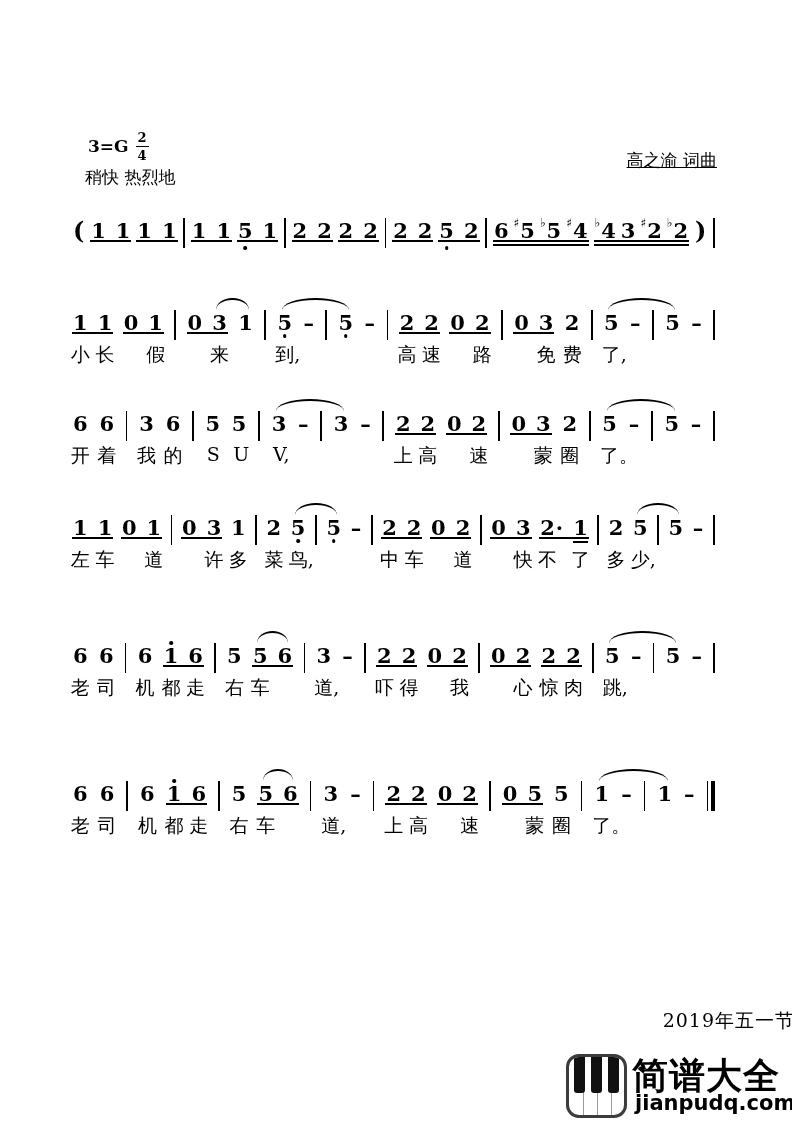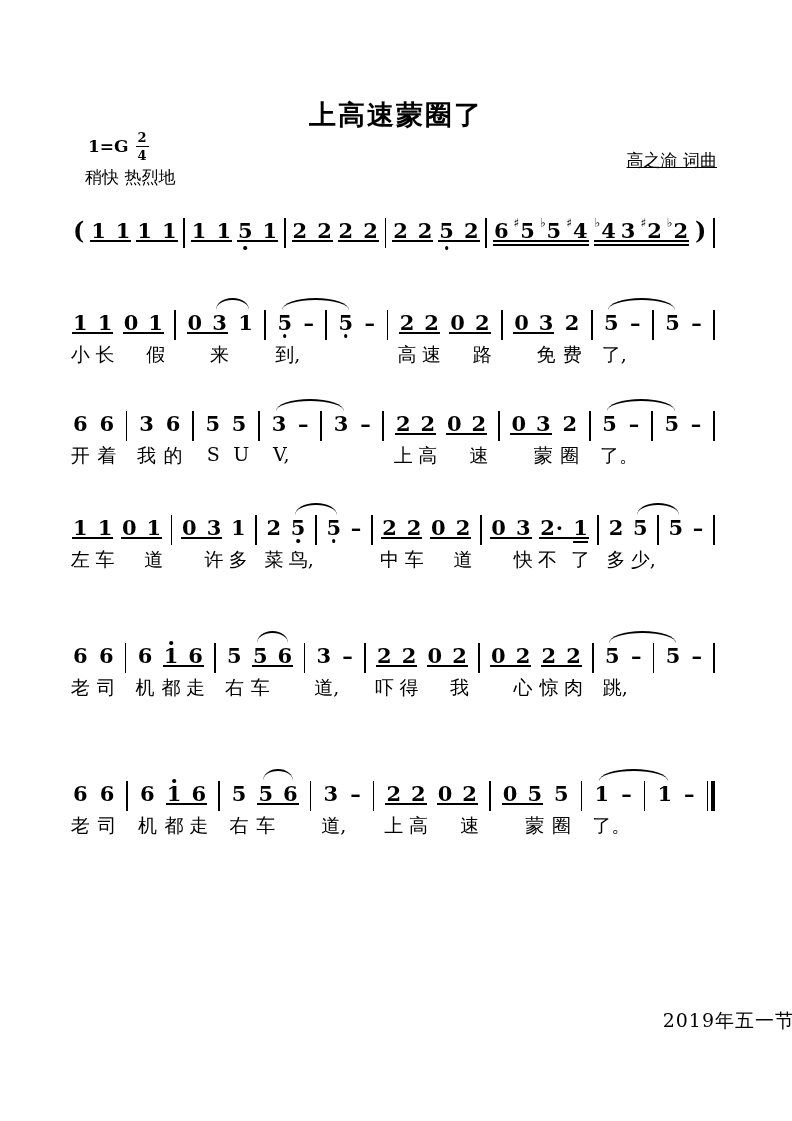--- a/index.html
+++ b/index.html
@@ -56,24 +56,23 @@
   .brand-name { position:absolute; left:68px; top:2px; font-size:36px; font-weight:bold;
                 letter-spacing:1px; font-family:"DejaVu Sans","Liberation Sans",sans-serif; }
   .brand-url  { position:absolute; left:71px; top:41px; font-size:21px; font-weight:bold;
                 font-family:"DejaVu Sans","Liberation Sans",sans-serif; }
 </style>
 </head>
 <body>
 
 <div class="page">
 
-  <div class="title">上高速蒙圈了</div>
 
   <div class="key-time">
-    <span>1=G</span>
+    <span>3=G</span>
     <span class="frac">
       <span>2</span>
       <span class="fbar"></span>
       <span>4</span>
     </span>
   </div>
 
   <div class="composer">高之渝 词曲</div>
   <div class="tempo">稍快 热烈地</div>
 
@@ -859,14 +858,26 @@
         <span class="lyric" style="left: 335.875px;">高</span>
         <span class="lyric" style="left: 387.172px;">速</span>
         <span class="lyric" style="left: 452.203px;">蒙</span>
         <span class="lyric" style="left: 478.875px;">圈</span>
         <span class="lyric" style="left: 519.281px;">了。</span>
       </div>
     </div>
 
   <div class="footer">2019年五一节</div>
 
+  <div class="logo">
+    <div class="piano-icon">
+      <div class="wline" style="left:14px"></div>
+      <div class="wline" style="left:28px"></div>
+      <div class="wline" style="left:42px"></div>
+      <div class="bkey" style="left:5px"></div>
+      <div class="bkey" style="left:22px"></div>
+      <div class="bkey" style="left:39px"></div>
+    </div>
+    <div class="brand-name">简谱大全</div>
+    <div class="brand-url">jianpudq.com</div>
+  </div>
 
 </div>
 
 </body></html>

